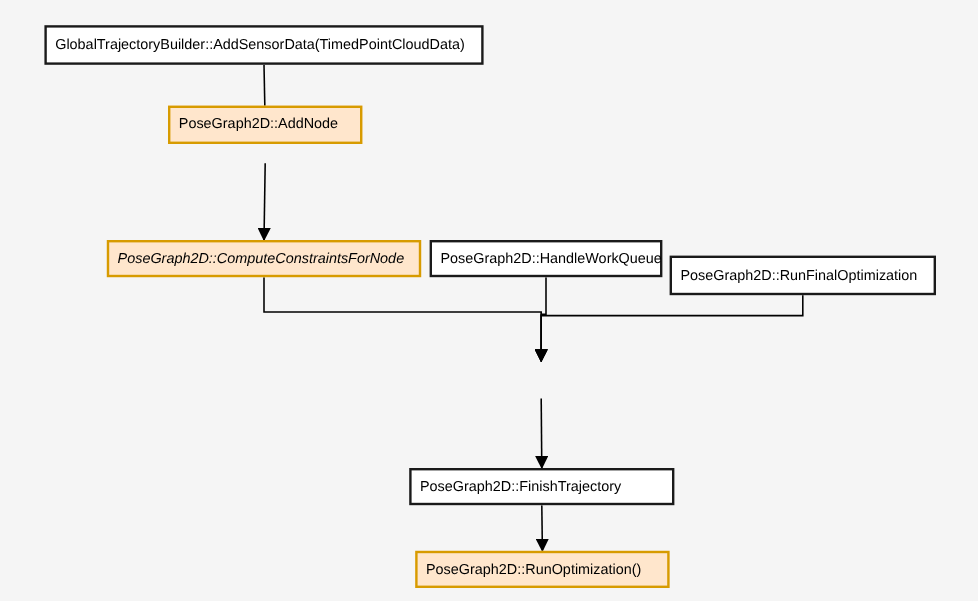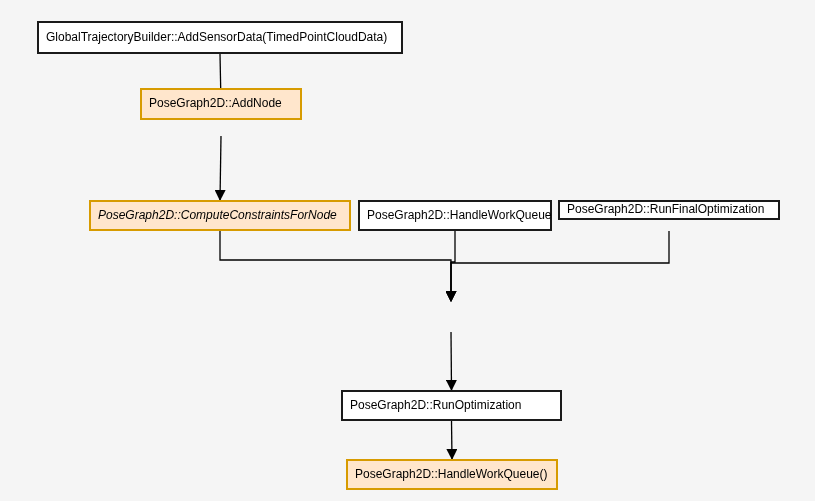--- a/index.html
+++ b/index.html
@@ -62,17 +62,17 @@
         <path d="M 669 231 L 669 263 L 451 263 L 451 301" fill="none" stroke="#000000" stroke-width="1.3" marker-end="url(#arrowhead)"></path>
         <path d="M 451 332 L 451.5 390" fill="none" stroke="#000000" stroke-width="1.3" marker-end="url(#arrowhead)"></path>
         <path d="M 451.5 421 L 452 459" fill="none" stroke="#000000" stroke-width="1.3" marker-end="url(#arrowhead)"></path>
       </g>
   </svg>
 
   <div class="node normal" style="left: 37px; top: 21px; width: 366px; height: 33px;">GlobalTrajectoryBuilder::AddSensorData(TimedPointCloudData)</div>
   <div class="node highlighted" style="left: 140px; top: 88px; width: 162px; height: 32px;">PoseGraph2D::AddNode</div>
   <div class="node highlighted" style="left: 89px; top: 200px; width: 262px; height: 31px; font-style: italic;">PoseGraph2D::ComputeConstraintsForNode</div>
   <div class="node normal" style="left: 358px; top: 200px; width: 194px; height: 31px;">PoseGraph2D::HandleWorkQueue</div>
-  <div class="node normal" style="left: 558px; top: 200px; width: 222px; height: 20px;">PoseGraph2D::RunFinalOptimization</div>
-  <div class="node normal" style="left: 341px; top: 390px; width: 221px; height: 31px;">PoseGraph2D::RunOptimization</div>
-  <div class="node highlighted" style="left: 346px; top: 459px; width: 212px; height: 31px;">PoseGraph2D::HandleWorkQueue()</div>
+  <div class="node normal" style="left: 558px; top: 213px; width: 222px; height: 33px;">PoseGraph2D::RunFinalOptimization</div>
+  <div class="node normal" style="left: 341px; top: 390px; width: 221px; height: 31px;">PoseGraph2D::FinishTrajectory</div>
+  <div class="node highlighted" style="left: 346px; top: 459px; width: 212px; height: 31px;">PoseGraph2D::RunOptimization()</div>
 
 </div>
 
 </body></html>

